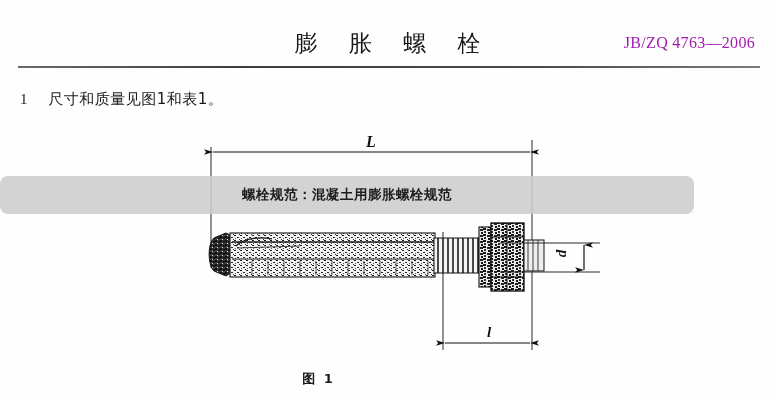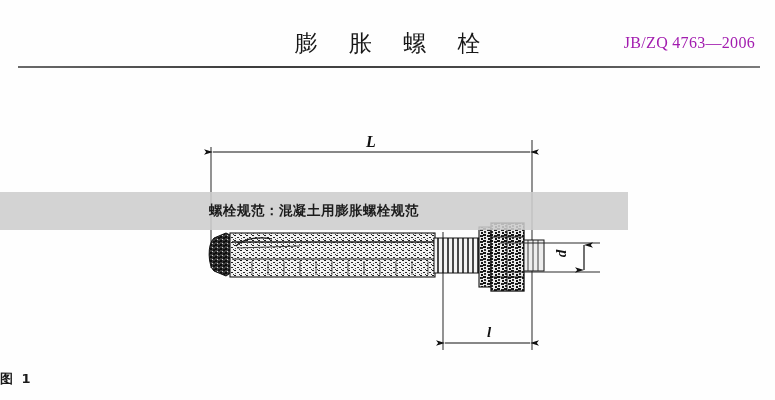--- a/index.html
+++ b/index.html
@@ -87,59 +87,65 @@
     font-size: 15px;
     transform: rotate(-90deg);
     transform-origin: center center;
   }
 
   #figure-caption {
     position: absolute;
     left: 0;
     top: 250px;
     width: 637px;
+    text-align: center;
     font-family: "DejaVu Sans", sans-serif;
     font-size: 13px;
     font-weight: bold;
     color: #1a1a1a;
     letter-spacing: 2px;
   }
 
   
   #watermark-band {
     position: absolute;
     left: 0;
-    top: 192px;
-    width: 628px;
+    top: 176px;
+    width: 694px;
     height: 38px;
     background: rgba(205, 205, 205, 0.88);
     display: flex;
     align-items: center;
     justify-content: center;
     pointer-events: none;
+    border-radius: 8px;
   }
   #watermark-text {
     font-family: "DejaVu Sans", sans-serif;
     font-size: 13.5px;
     font-weight: bold;
     color: #1b1b1b;
     letter-spacing: 0.5px;
   }
 </style>
 </head>
 <body>
 
 <div id="page">
 
   <div id="header-title">膨 胀 螺 栓</div>
 
   <div id="header-standard">JB/ZQ 4763—2006</div>
 
   <div id="header-rule"></div>
 
+  <div id="clause-row">
+    <span id="clause-number">1</span>
+    <span id="clause-text">尺寸和质量见图1和表1。</span>
+  </div>
 
   <div id="figure-area">
 
     <svg id="drawing-svg" width="775" height="280">
       <defs>
 
         <marker id="arrL" markerWidth="10" markerHeight="8" refX="9" refY="4" orient="auto" markerUnits="userSpaceOnUse">
           <path d="M9,4 L0,1.2 L2.2,4 L0,6.8 Z" fill="#111"></path>
         </marker>
         <marker id="arrR" markerWidth="10" markerHeight="8" refX="1" refY="4" orient="auto" markerUnits="userSpaceOnUse">

